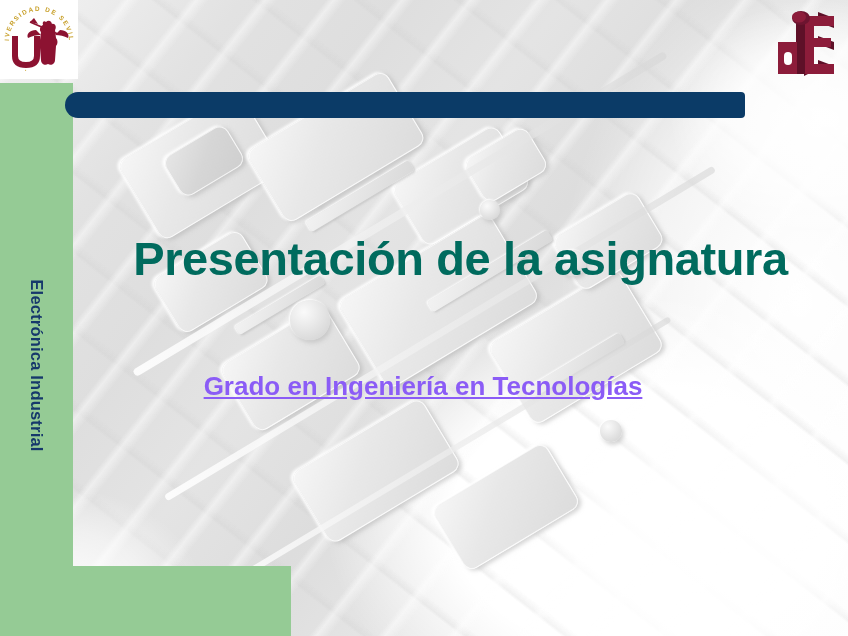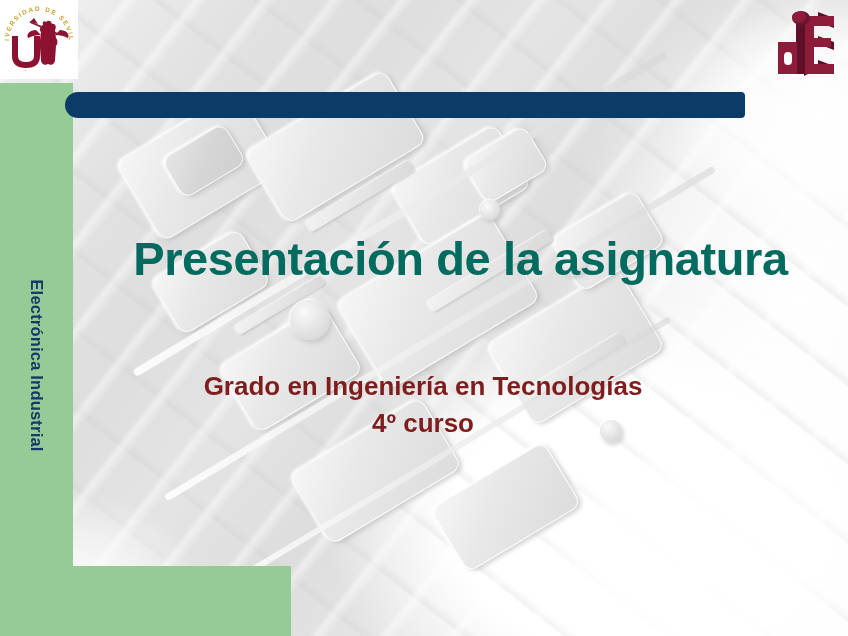--- a/index.html
+++ b/index.html
@@ -179,24 +179,25 @@
     font-weight: bold;
     letter-spacing: -0.4px;
     line-height: 1.08;
   }
   .subtitle {
     position: absolute;
     left: 73px;
     top: 368px;
     width: 700px;
     text-align: center;
-    color: #7f1d1d;
+    color: #8b5cf6;
     font-size: 26px;
     font-weight: bold;
     line-height: 1.42;
+    text-decoration: underline;
   }
   .subtitle .l1 { display: block; }
   .subtitle .l2 { display: block; }
   .subtitle .l3 { display: block; }
 </style>
 </head>
 <body>
 
 <div class="slide">
 
@@ -294,16 +295,15 @@
 
       <ellipse cx="27" cy="10" rx="9" ry="7" fill="#6d1430"></ellipse>
       <ellipse cx="25" cy="9" rx="7" ry="5.5" fill="#8c1c3a"></ellipse>
     </svg>
   </div>
 
   <div class="title-main">Presentación de la asignatura</div>
 
   <div class="subtitle">
     <span class="l1">Grado en Ingeniería en Tecnologías</span>
-    <span class="l3">4º curso</span>
   </div>
 
 </div>
 
 </body></html>

